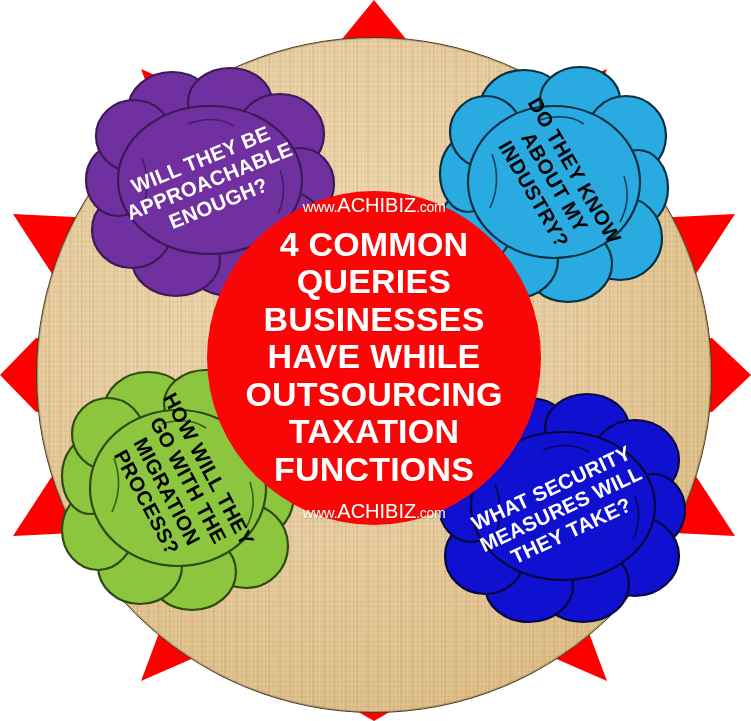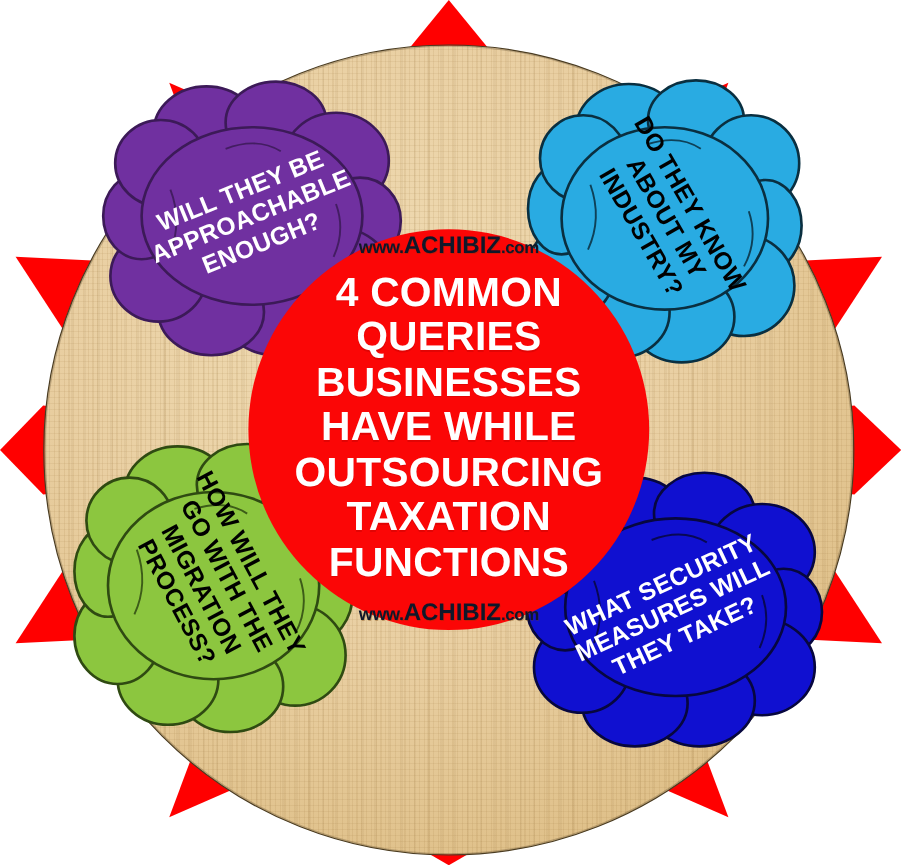--- a/index.html
+++ b/index.html
@@ -34,22 +34,22 @@
     position:absolute;
     left:207px;top:191px;
     width:334px;height:334px;
     border-radius:50%;
     background:#fb0606;
     display:flex;flex-direction:column;
     align-items:center;justify-content:center;
     text-align:center;
   }
   .brand{
-    color:#0f172a;
-    font-weight:bold;
+    color:#ffffff;
+    font-weight:normal;
     letter-spacing:-0.3px;
     line-height:1;
     white-space:nowrap;
     text-shadow:0.5px 0.5px 0 rgba(120,60,0,.35);
   }
   .brand .w{font-size:15px;}
   .brand .big{font-size:20px;letter-spacing:0px;}
   .brand .dotcom{font-size:14px;}
   #brand-top{margin-bottom:11px;}
   #brand-bottom{margin-top:13px;}

